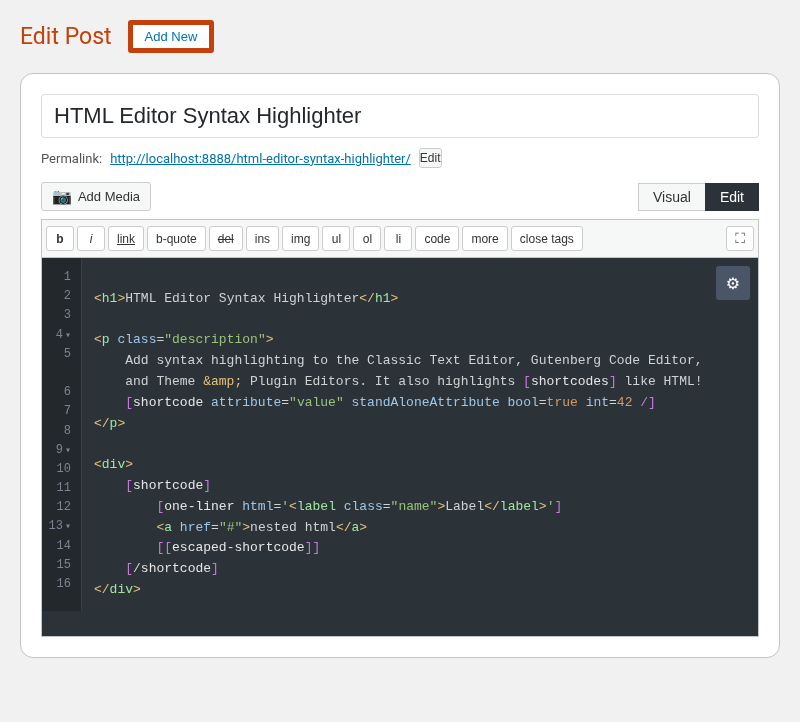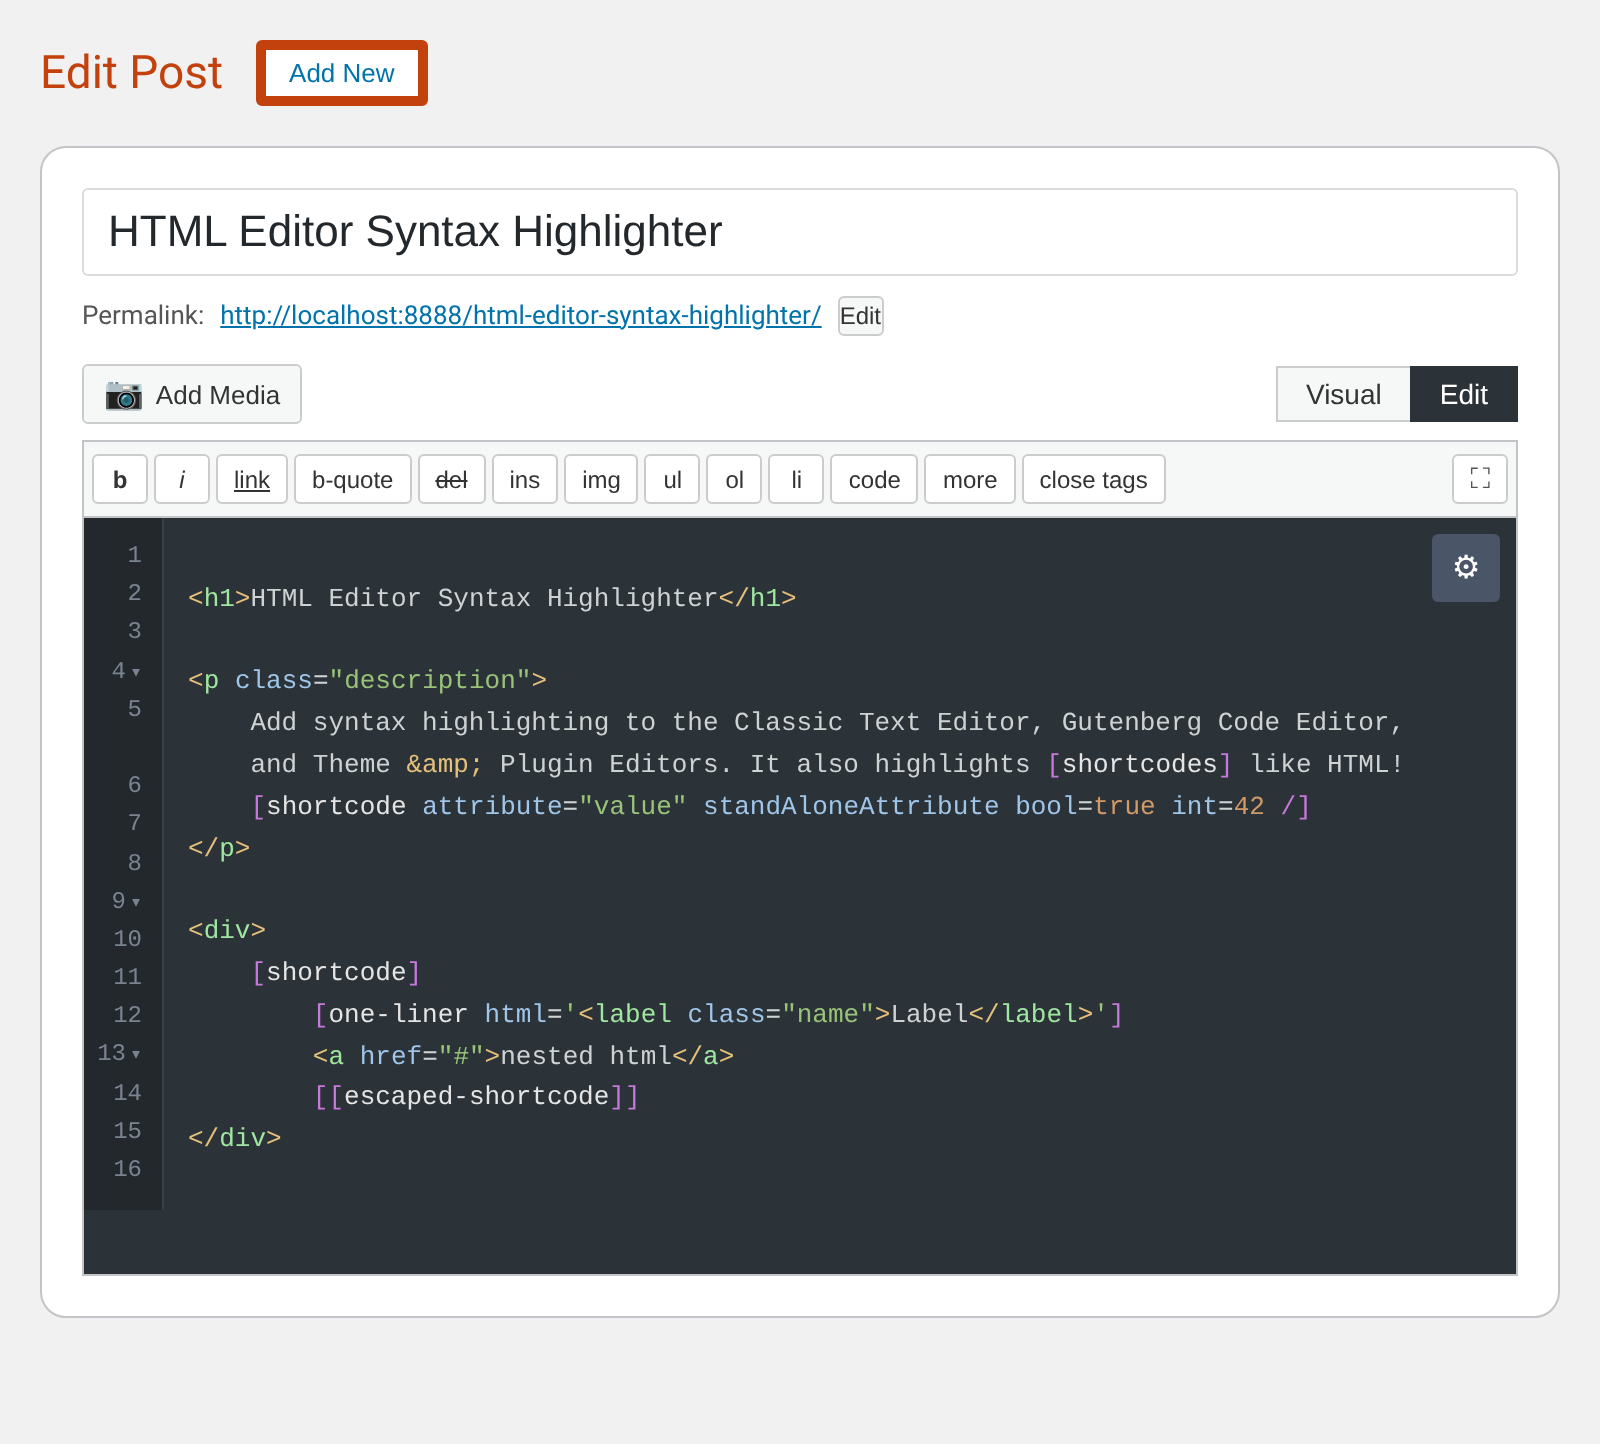--- a/index.html
+++ b/index.html
@@ -308,19 +308,20 @@
           <div class="code-line"><span class="text-content">    Add syntax highlighting to the Classic Text Editor, Gutenberg Code Editor,</span></div>
           <div class="code-line"><span class="text-content">    and Theme </span><span class="entity">&amp;amp;</span><span class="text-content"> Plugin Editors. It also highlights </span><span class="shortcode-bracket">[</span><span class="shortcode">shortcodes</span><span class="shortcode-bracket">]</span><span class="text-content"> like HTML!</span></div>
           <div class="code-line"><span class="text-content">    </span><span class="shortcode-bracket">[</span><span class="shortcode">shortcode</span><span class="text-content"> </span><span class="attr-name">attribute</span><span class="text-content">=</span><span class="attr-value-str">"value"</span><span class="text-content"> </span><span class="attr-name">standAloneAttribute</span><span class="text-content"> </span><span class="attr-name">bool</span><span class="text-content">=</span><span class="bool-val">true</span><span class="text-content"> </span><span class="attr-name">int</span><span class="text-content">=</span><span class="num-val">42</span><span class="text-content"> </span><span class="shortcode-bracket">/]</span></div>
           <div class="code-line"><span class="tag-bracket">&lt;/</span><span class="tag">p</span><span class="tag-bracket">&gt;</span></div>
           <div class="code-line">&nbsp;</div>
           <div class="code-line"><span class="tag-bracket">&lt;</span><span class="tag">div</span><span class="tag-bracket">&gt;</span></div>
           <div class="code-line"><span class="text-content">    </span><span class="shortcode-bracket">[</span><span class="shortcode">shortcode</span><span class="shortcode-bracket">]</span></div>
           <div class="code-line"><span class="text-content">        </span><span class="shortcode-bracket">[</span><span class="shortcode">one-liner</span><span class="text-content"> </span><span class="attr-name">html</span><span class="text-content">=</span><span class="html-str">'</span><span class="tag-bracket">&lt;</span><span class="tag">label</span><span class="text-content"> </span><span class="attr-name">class</span><span class="text-content">=</span><span class="html-str">"name"</span><span class="tag-bracket">&gt;</span><span class="text-content">Label</span><span class="tag-bracket">&lt;/</span><span class="tag">label</span><span class="tag-bracket">&gt;</span><span class="html-str">'</span><span class="shortcode-bracket">]</span></div>
           <div class="code-line"><span class="text-content">        </span><span class="tag-bracket">&lt;</span><span class="tag">a</span><span class="text-content"> </span><span class="attr-name">href</span><span class="text-content">=</span><span class="attr-value-str">"#"</span><span class="tag-bracket">&gt;</span><span class="text-content">nested html</span><span class="tag-bracket">&lt;/</span><span class="tag">a</span><span class="tag-bracket">&gt;</span></div>
           <div class="code-line"><span class="text-content">        </span><span class="shortcode-bracket">[[</span><span class="shortcode">escaped-shortcode</span><span class="shortcode-bracket">]]</span></div>
+          <div class="code-line"><span class="text-content">    </span><span class="shortcode-bracket">[</span><span class="text-content">/</span><span class="shortcode">shortcode</span><span class="shortcode-bracket">]</span></div>
           <div class="code-line"><span class="tag-bracket">&lt;/</span><span class="tag">div</span><span class="tag-bracket">&gt;</span></div>
         </div>
       </div>
       <button class="settings-btn">⚙</button>
     </div>
   </div>
 </div>
 
 </body></html>

